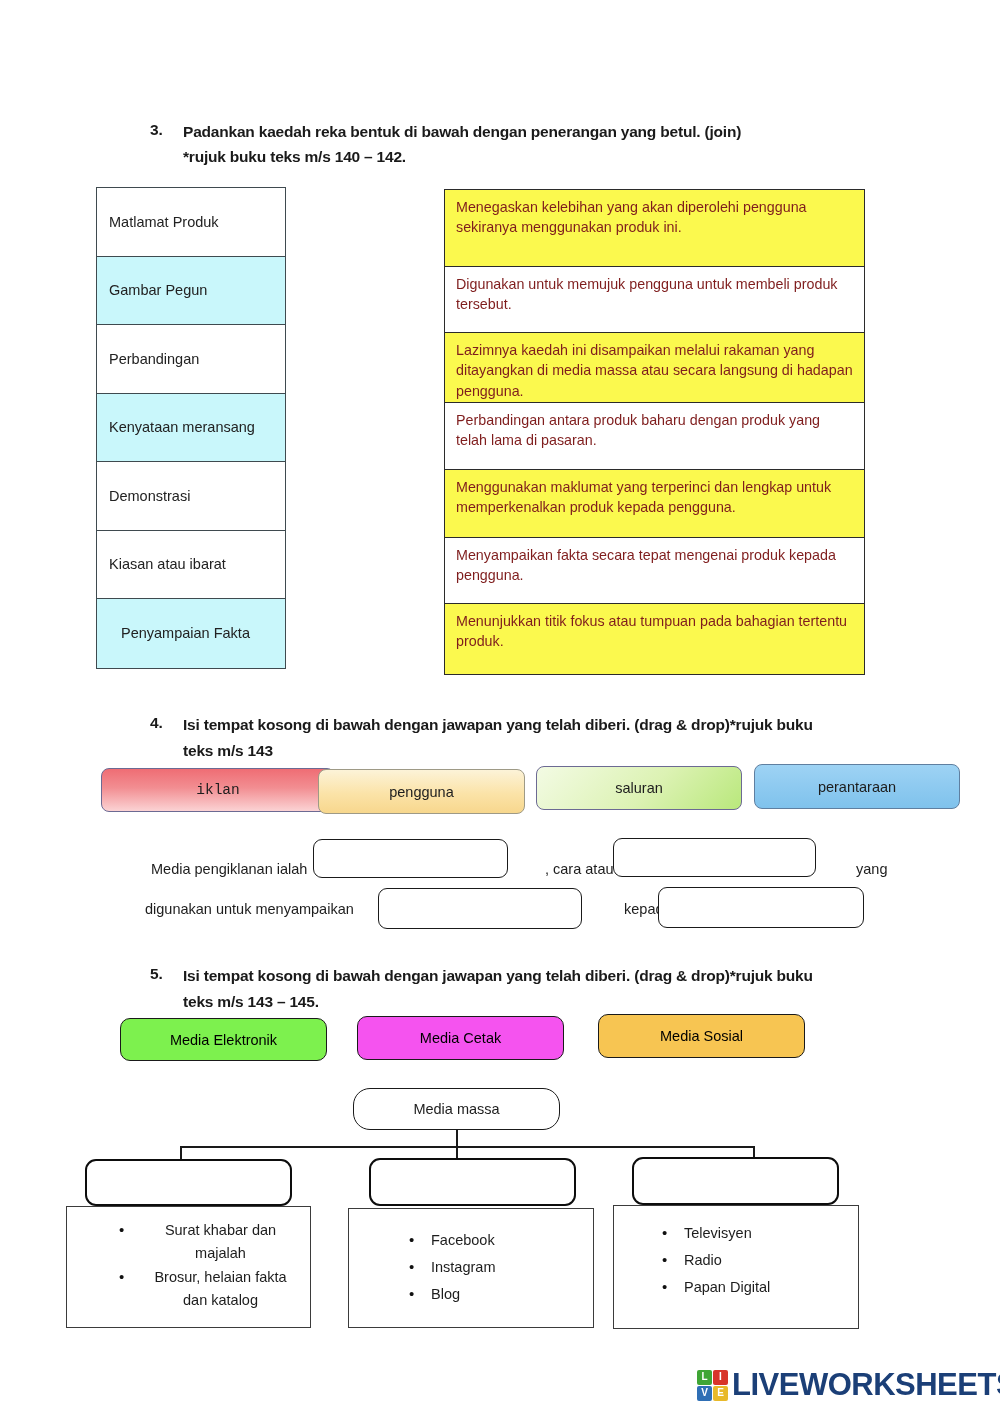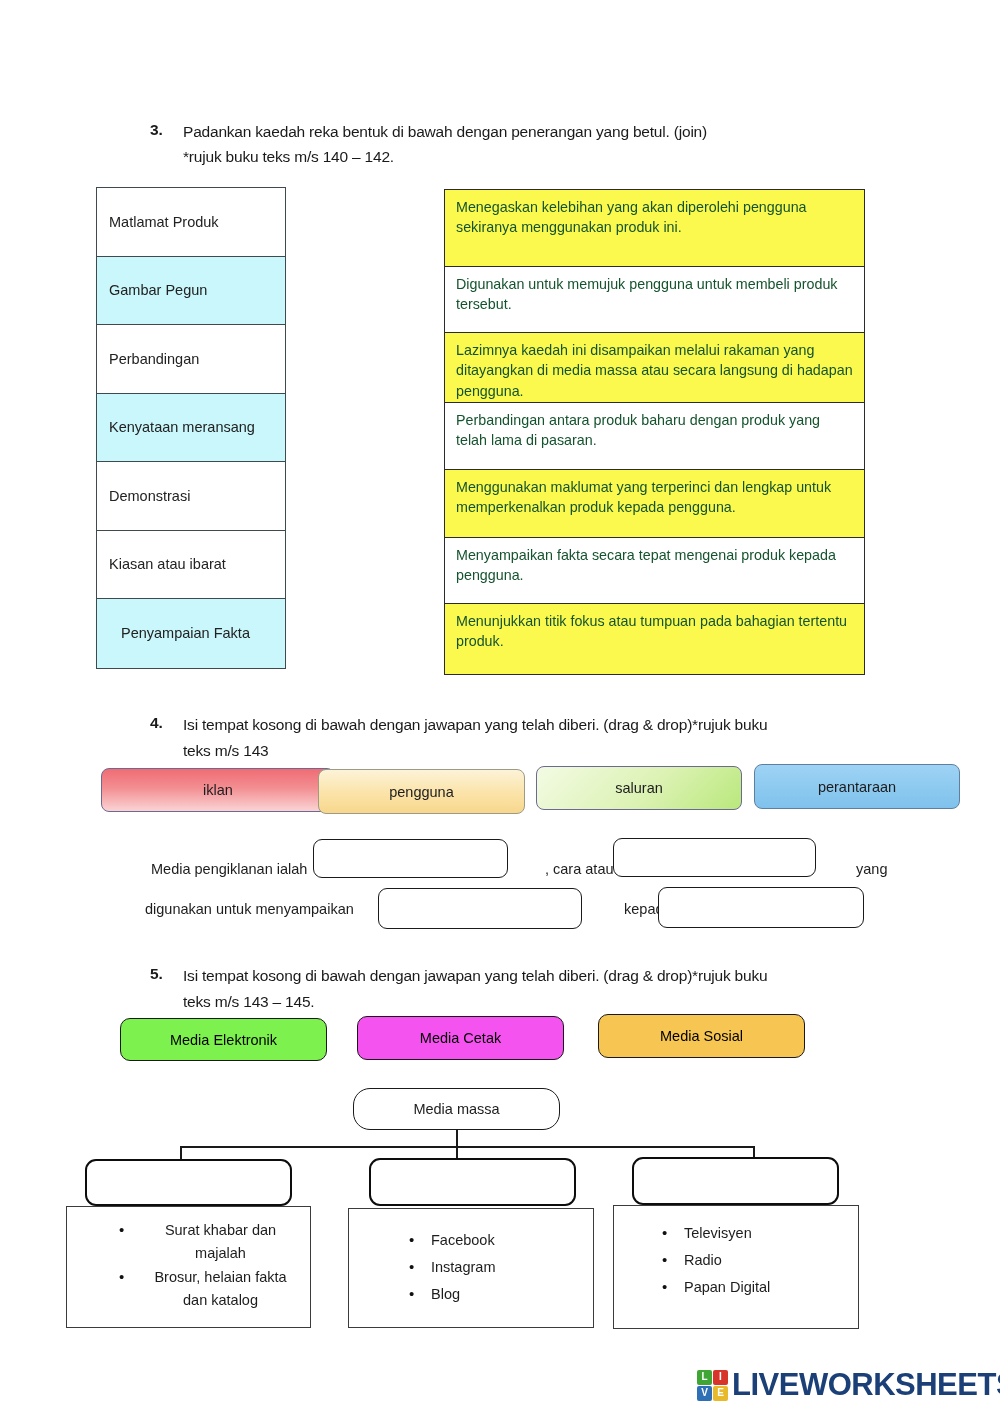--- a/index.html
+++ b/index.html
@@ -12,21 +12,21 @@
     height: 1413px;
     position: relative;
     font-family: "Liberation Sans", sans-serif;
     color: #1a1a1a;
     overflow: hidden;
   }
 
   
   .q-head {
     position: absolute;
-    font-weight: normal;
+    font-weight: bold;
     font-size: 15.5px;
     line-height: 1.45;
     letter-spacing: -0.2px;
   }
   .q-num {
     position: absolute;
     font-weight: bold;
     font-size: 15.5px;
   }
 
@@ -59,21 +59,21 @@
     width: 421px;
     border: 1.2px solid #2b2b2b;
     box-sizing: border-box;
   }
   .right-cell {
     border-bottom: 1.2px solid #2b2b2b;
     box-sizing: border-box;
     padding: 7px 10px 7px 11px;
     font-size: 14.3px;
     line-height: 1.42;
-    color: #14532d;
+    color: #7f1d1d;
   }
   .right-cell:last-child { border-bottom: none; }
   .right-cell.yellow { background: #fbf94e; }
   .right-cell.h1 { height: 77px; }
   .right-cell.h2 { height: 66px; }
   .right-cell.h3 { height: 70px; }
   .right-cell.h4 { height: 67px; }
   .right-cell.h5 { height: 68px; }
   .right-cell.h6 { height: 66px; }
   .right-cell.h7 { height: 70px; }
@@ -86,20 +86,21 @@
     display: flex;
     align-items: center;
     justify-content: center;
     font-size: 14.5px;
     color: #1d1d1d;
   }
   .chip-iklan {
     left: 101px; top: 768px; width: 234px; height: 44px;
     border: 1.6px solid #6c6a93;
     background: linear-gradient(to bottom, #ef6d74 0%, #f28e92 45%, #fbd3d4 100%);
+    font-family: Liberation Mono, monospace;
   }
   .chip-pengguna {
     left: 318px; top: 769px; width: 207px; height: 45px;
     border: 1.6px solid #9e9a86;
     background: linear-gradient(to bottom, #fcf3d8 0%, #fbe3a8 55%, #f7d78d 100%);
   }
   .chip-saluran {
     left: 536px; top: 766px; width: 206px; height: 44px;
     border: 1.6px solid #6c6a93;
     background: linear-gradient(135deg, #f3fbe4 0%, #dcf2b3 55%, #b9e87c 100%);

